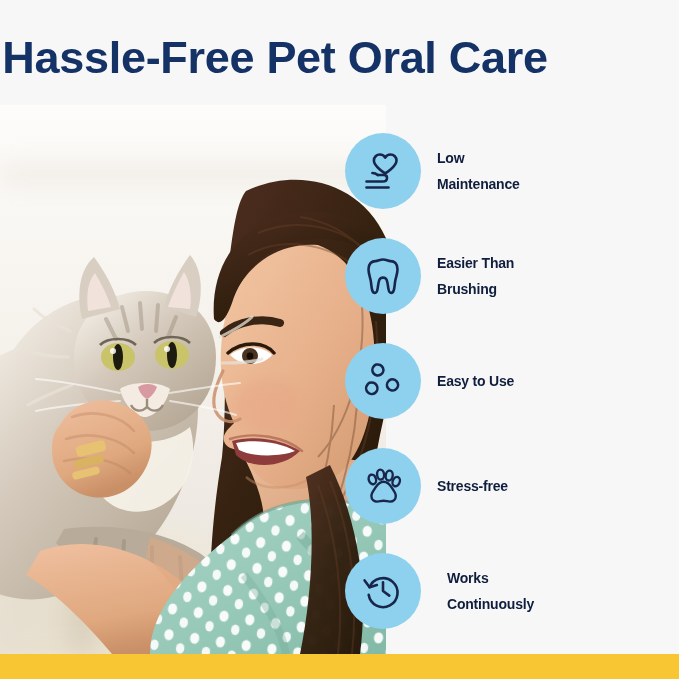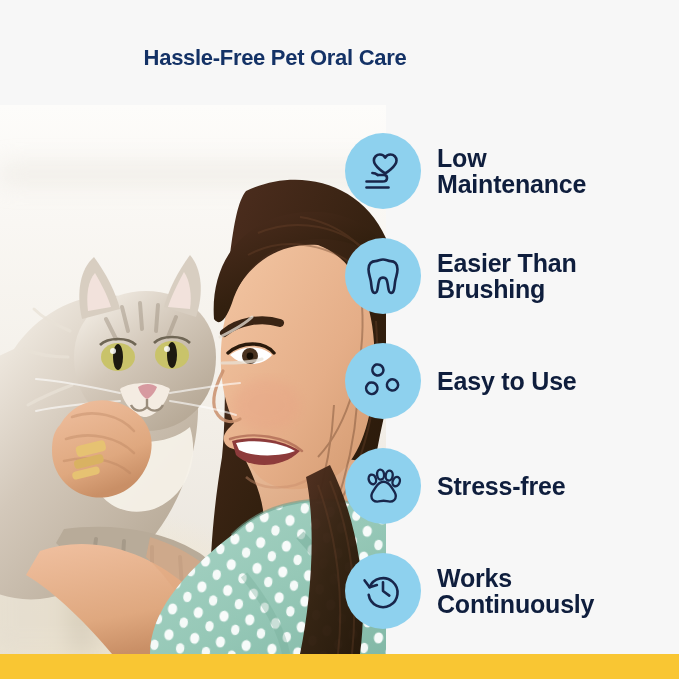--- a/index.html
+++ b/index.html
@@ -9,21 +9,21 @@
     font-family:"Liberation Sans", sans-serif;
     overflow:hidden;
     position:relative;
   }
   .page{position:relative;width:679px;height:679px;background:#f7f7f7;overflow:hidden;}
 
   
   .title{
     position:absolute;left:0;top:38px;width:550px;
     text-align:center;
-    font-size:22px;
+    font-size:45px;
     font-weight:bold;
     letter-spacing:-0.3px;
     color:#143266;
     line-height:40px;
   }
 
   
   .photo{
     position:absolute;left:0;top:105px;width:386px;height:549px;
     overflow:hidden;
@@ -43,33 +43,33 @@
     background:#8ed1ee;
     flex:0 0 76px;
     display:flex;align-items:center;justify-content:center;
     position:relative;
     z-index:3;
   }
   .badge svg{display:block;}
   .flabel{
     margin-left:16px;
     color:#0f1e3d;
-    font-size:25px;
+    font-size:14px;
     font-weight:bold;
     line-height:26px;
     letter-spacing:-0.2px;
     white-space:pre-line;
   }
 
   
   .f0{top:0px;}
   .f1{top:105px;}
   .f2{top:210px;}
   .f3{top:315px;justify-content:center;}
-  .f4{top:420px;}
+  .f4{top:420px;gap:10px;}
 
   
   .bottombar{
     position:absolute;left:0;top:654px;width:679px;height:25px;
     background:#f9c633;
   }
 </style>
 </head>
 <body>
 

